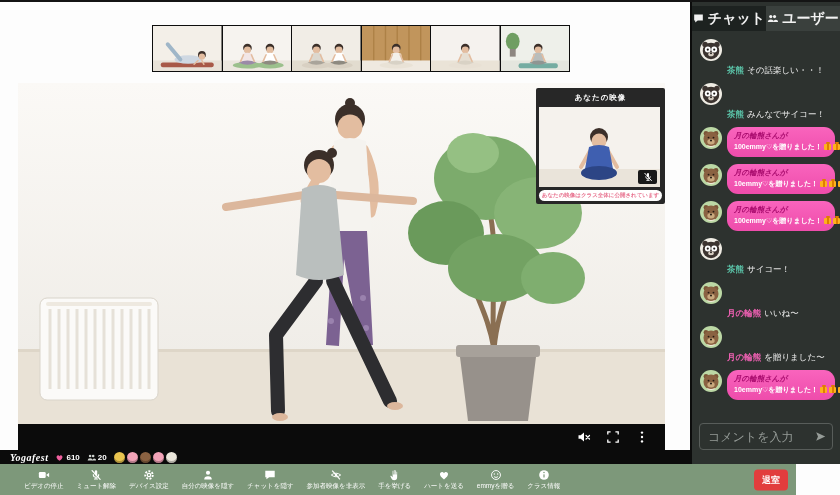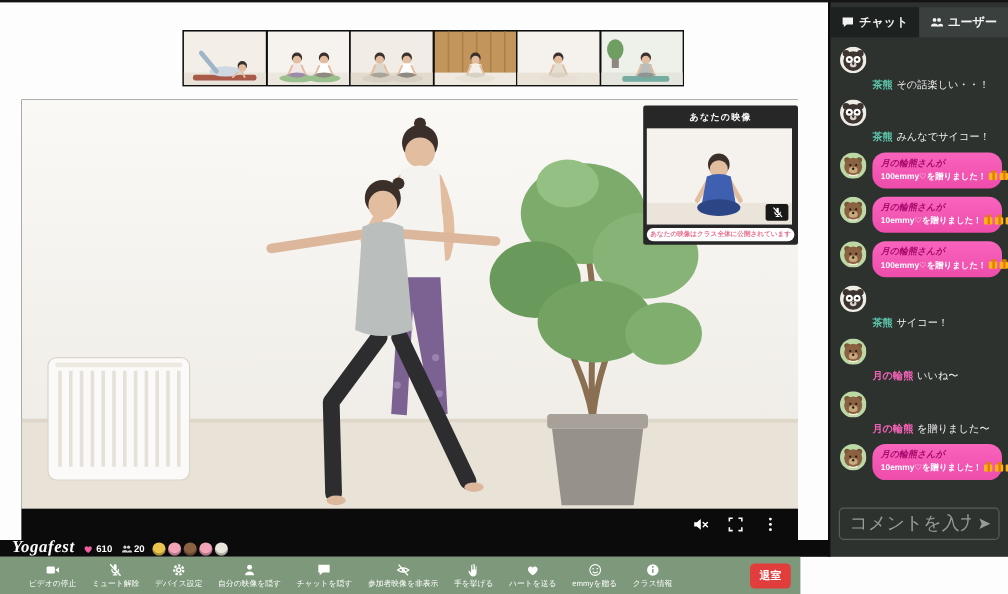--- a/index.html
+++ b/index.html
@@ -22,57 +22,57 @@
   .pip{position:absolute;top:5px;right:0;width:129px;background:#272727;padding:3px;box-sizing:border-box;z-index:6;border-radius:2px;}
   .pip-title{font-size:7.5px;color:#fff;text-align:center;padding:2px 0 4px;font-weight:bold;letter-spacing:1px;}
   .pip-scene{position:relative;width:121px;height:80px;background:#f5f2ed;overflow:hidden;}
   .pip-scene svg{display:block;width:100%;height:100%;}
   .pip-mic{position:absolute;right:3px;bottom:3px;width:19px;height:14px;background:#191919;border-radius:2px;display:flex;align-items:center;justify-content:center;color:#fff;}
   .pip-mic .icn svg{width:10px;height:10px;display:block;}
   .pip-notice{margin-top:3px;background:#fff;border-radius:7px;padding:2px 2px;font-size:5.5px;color:#e8728f;text-align:center;font-weight:bold;white-space:nowrap;overflow:hidden;}
 
   
   .stream-info{position:absolute;left:0;top:450px;width:690px;height:14px;background:#0b0b0b;display:flex;align-items:center;gap:7px;padding-left:10px;box-sizing:border-box;z-index:7;}
-  .brand{color:#fff;font-family:"Liberation Serif","DejaVu Serif",serif;font-style:italic;font-weight:bold;font-size:14px;letter-spacing:.5px;}
+  .brand{color:#fff;font-family:"Liberation Serif","DejaVu Serif",serif;font-style:italic;font-weight:bold;font-size:10px;letter-spacing:.5px;}
   .stat{display:flex;align-items:center;gap:2px;color:#fff;font-size:8px;font-weight:bold;}
   .stat .icn svg{width:9px;height:9px;display:block;}
   .heart-stat{color:#fff;}
   .heart-stat .icn{color:#f0609f;}
   .viewer-stat .icn{color:#cfd3cf;}
   .mini-avatars{display:flex;gap:2px;align-items:center;}
   .mini-av{width:11px;height:11px;border-radius:50%;box-shadow:inset 0 -2px 0 rgba(0,0,0,.25);}
 
   
   .sidebar{position:absolute;right:0;top:0;width:150px;height:464px;background:#2d322f;box-sizing:border-box;padding-top:6px;border-left:2px solid #0c0c0c;z-index:8;}
   .tabs{display:flex;height:25px;}
-  .tab{flex:1;display:flex;align-items:center;justify-content:center;gap:4px;font-size:10px;font-weight:bold;color:#f2f2f2;text-align:center;}
+  .tab{flex:1;display:flex;align-items:center;justify-content:center;gap:4px;font-size:14px;font-weight:bold;color:#f2f2f2;text-align:center;}
   .tab .icn svg{width:11px;height:11px;display:block;}
   .tab.active{background:#1d2220;}
   .tab.inactive{background:#3a403d;}
   .chat{position:absolute;top:33px;left:0;right:0;bottom:58px;overflow:hidden;padding:6px 5px 0 8px;display:flex;flex-direction:column;gap:7px;box-sizing:border-box;}
   .msg{display:flex;gap:5px;align-items:flex-start;}
   .av{width:22px;height:22px;flex:0 0 auto;}
   .av svg{display:block;width:100%;height:100%;}
   .msg-line{font-size:8.5px;color:#f0f0f0;line-height:1.3;padding-top:5px;margin-top:21px;}
   .msg-name{font-weight:bold;margin-right:3px;}
   .bubble{background:linear-gradient(180deg,#f964bd,#ee4cab);border-radius:11px;padding:4px 7px 5px;color:#fff;min-width:0;}
   .bubble-name{font-size:7.5px;font-weight:bold;color:#a80b6d;margin-bottom:1px;font-style:italic;}
   .bubble-text{font-size:7px;font-weight:bold;white-space:nowrap;display:flex;align-items:center;}
   .gift-icon{display:inline-block;width:7px;height:6px;background:#ffb21d;border-radius:1px;position:relative;margin-left:2px;flex:0 0 auto;}
   .gift-icon::before{content:"";position:absolute;left:2.5px;top:0;width:2px;height:100%;background:#e07e00;}
   .gift-icon::after{content:"";position:absolute;left:1.5px;top:-2px;width:4px;height:2px;background:#e07e00;border-radius:2px;}
 
   .comment-row{position:absolute;left:7px;right:7px;bottom:14px;height:27px;border:1px solid #585d5a;border-radius:4px;display:flex;align-items:center;padding:0 6px;gap:4px;box-sizing:border-box;}
-  .comment-row input{flex:1;min-width:0;background:transparent;border:none;outline:none;color:#ddd;font-size:15px;font-family:inherit;}
+  .comment-row input{flex:1;min-width:0;background:transparent;border:none;outline:none;color:#ddd;font-size:12px;font-family:inherit;}
   .comment-row input::placeholder{color:#969c98;}
   .send{color:#969c98;display:flex;}
   .send svg{width:11px;height:11px;display:block;}
 
   
-  .toolbar{position:absolute;left:0;bottom:0;width:667px;height:31px;background:#7d987a;display:flex;align-items:center;padding-left:24px;gap:13px;box-sizing:border-box;z-index:20;}
+  .toolbar{position:absolute;left:0;bottom:0;width:796px;height:31px;background:#7d987a;display:flex;align-items:center;padding-left:24px;gap:13px;box-sizing:border-box;z-index:20;}
   .tb-item{display:flex;flex-direction:column;align-items:center;gap:1px;color:#fff;cursor:pointer;}
   .tb-item .icn svg{width:12px;height:12px;display:block;}
   .tb-label{font-size:6.5px;white-space:nowrap;}
   .leave-btn{position:absolute;right:8px;top:50%;transform:translateY(-50%);background:#e23d3d;color:#fff;font-size:9px;font-weight:bold;padding:4px 8px;border-radius:4px;border:none;font-family:inherit;cursor:pointer;}
 </style>
 </head>
 <body>
 
 <div class="app">
   <div class="top-edge"></div>

